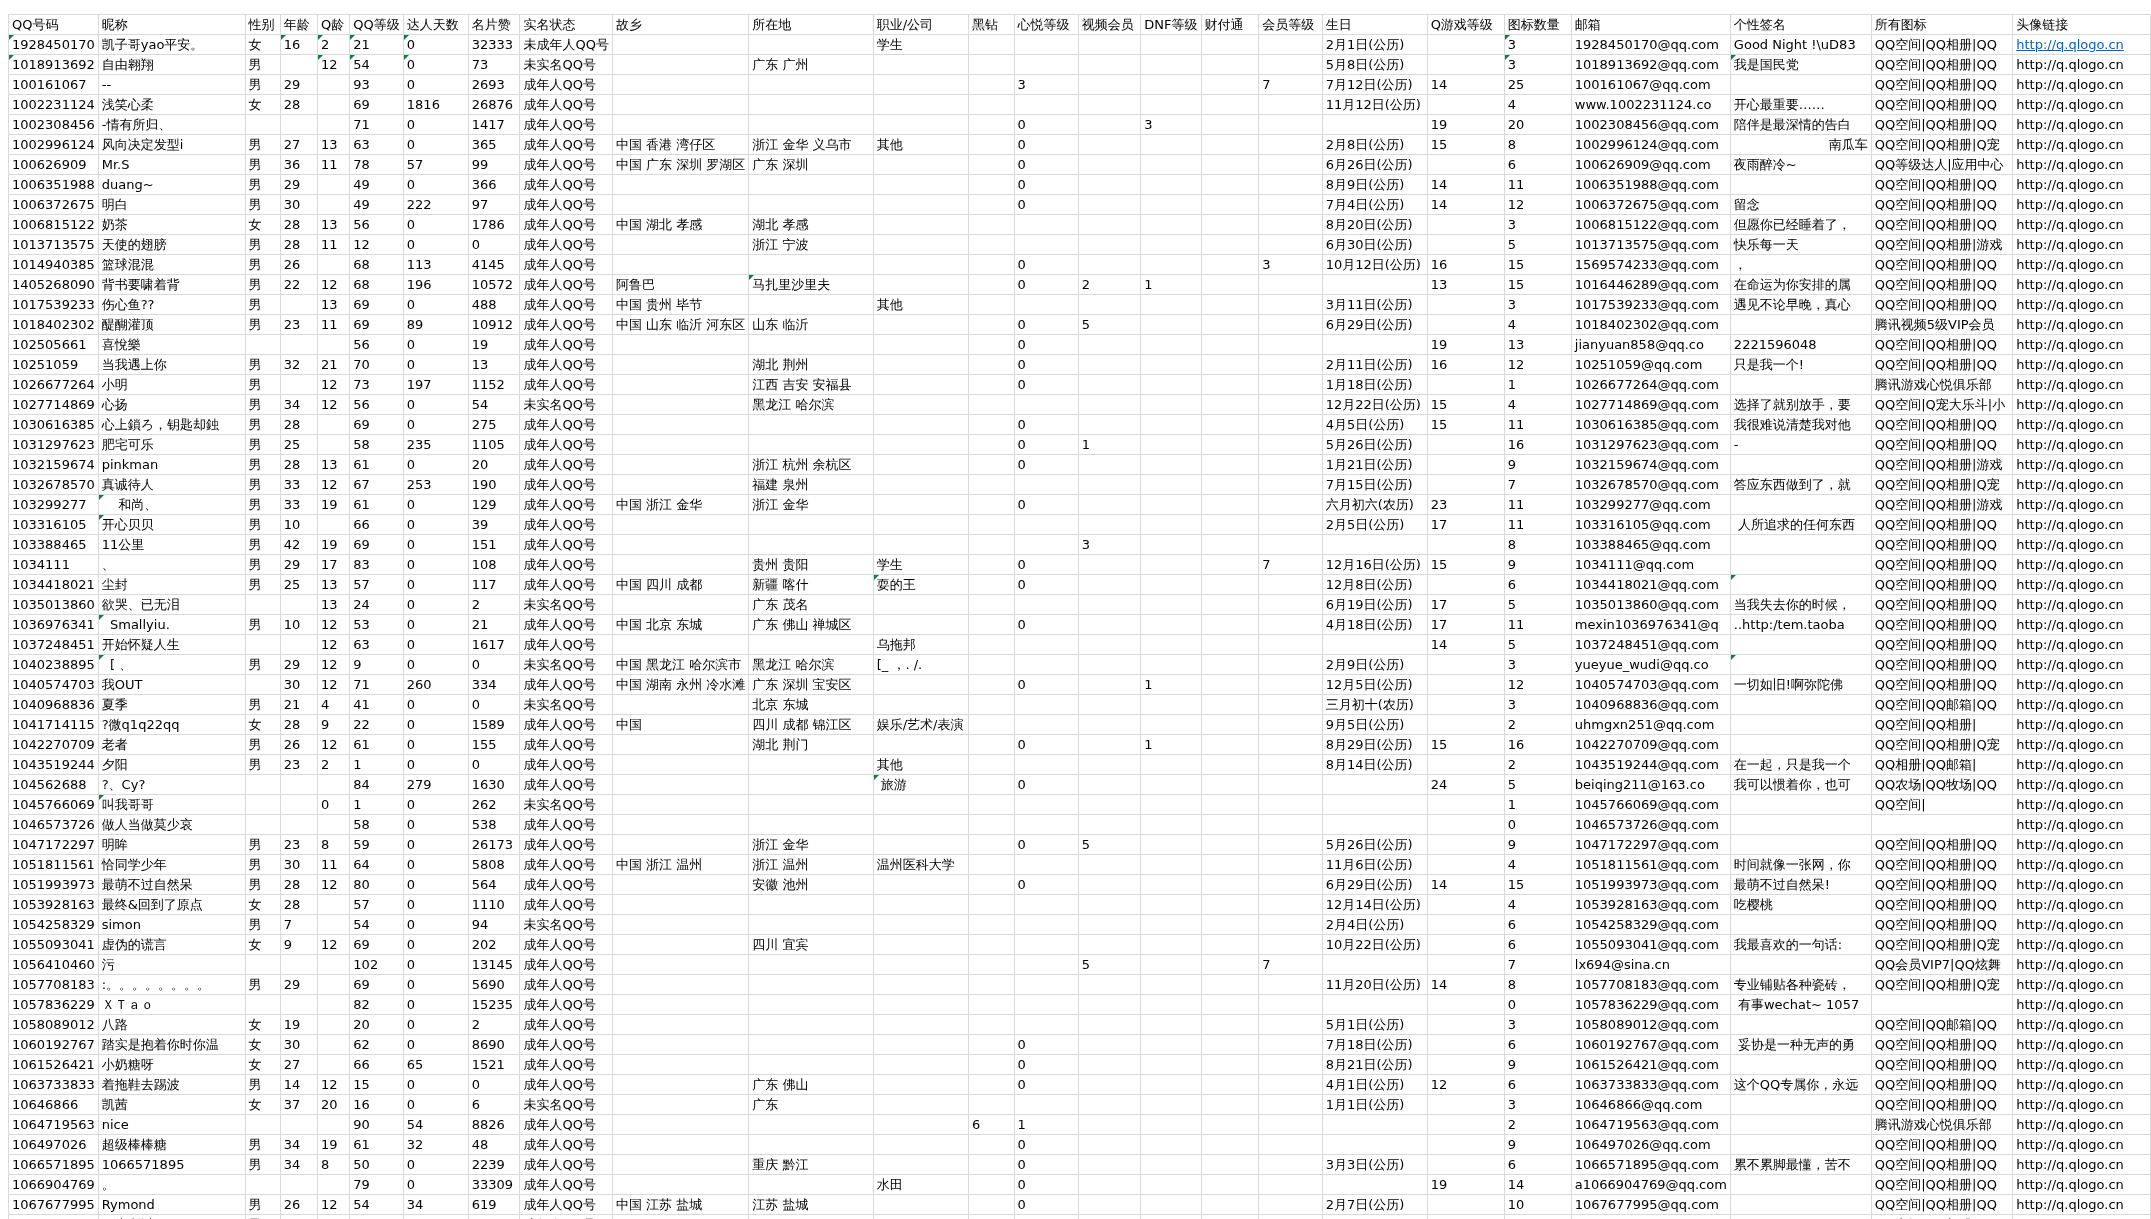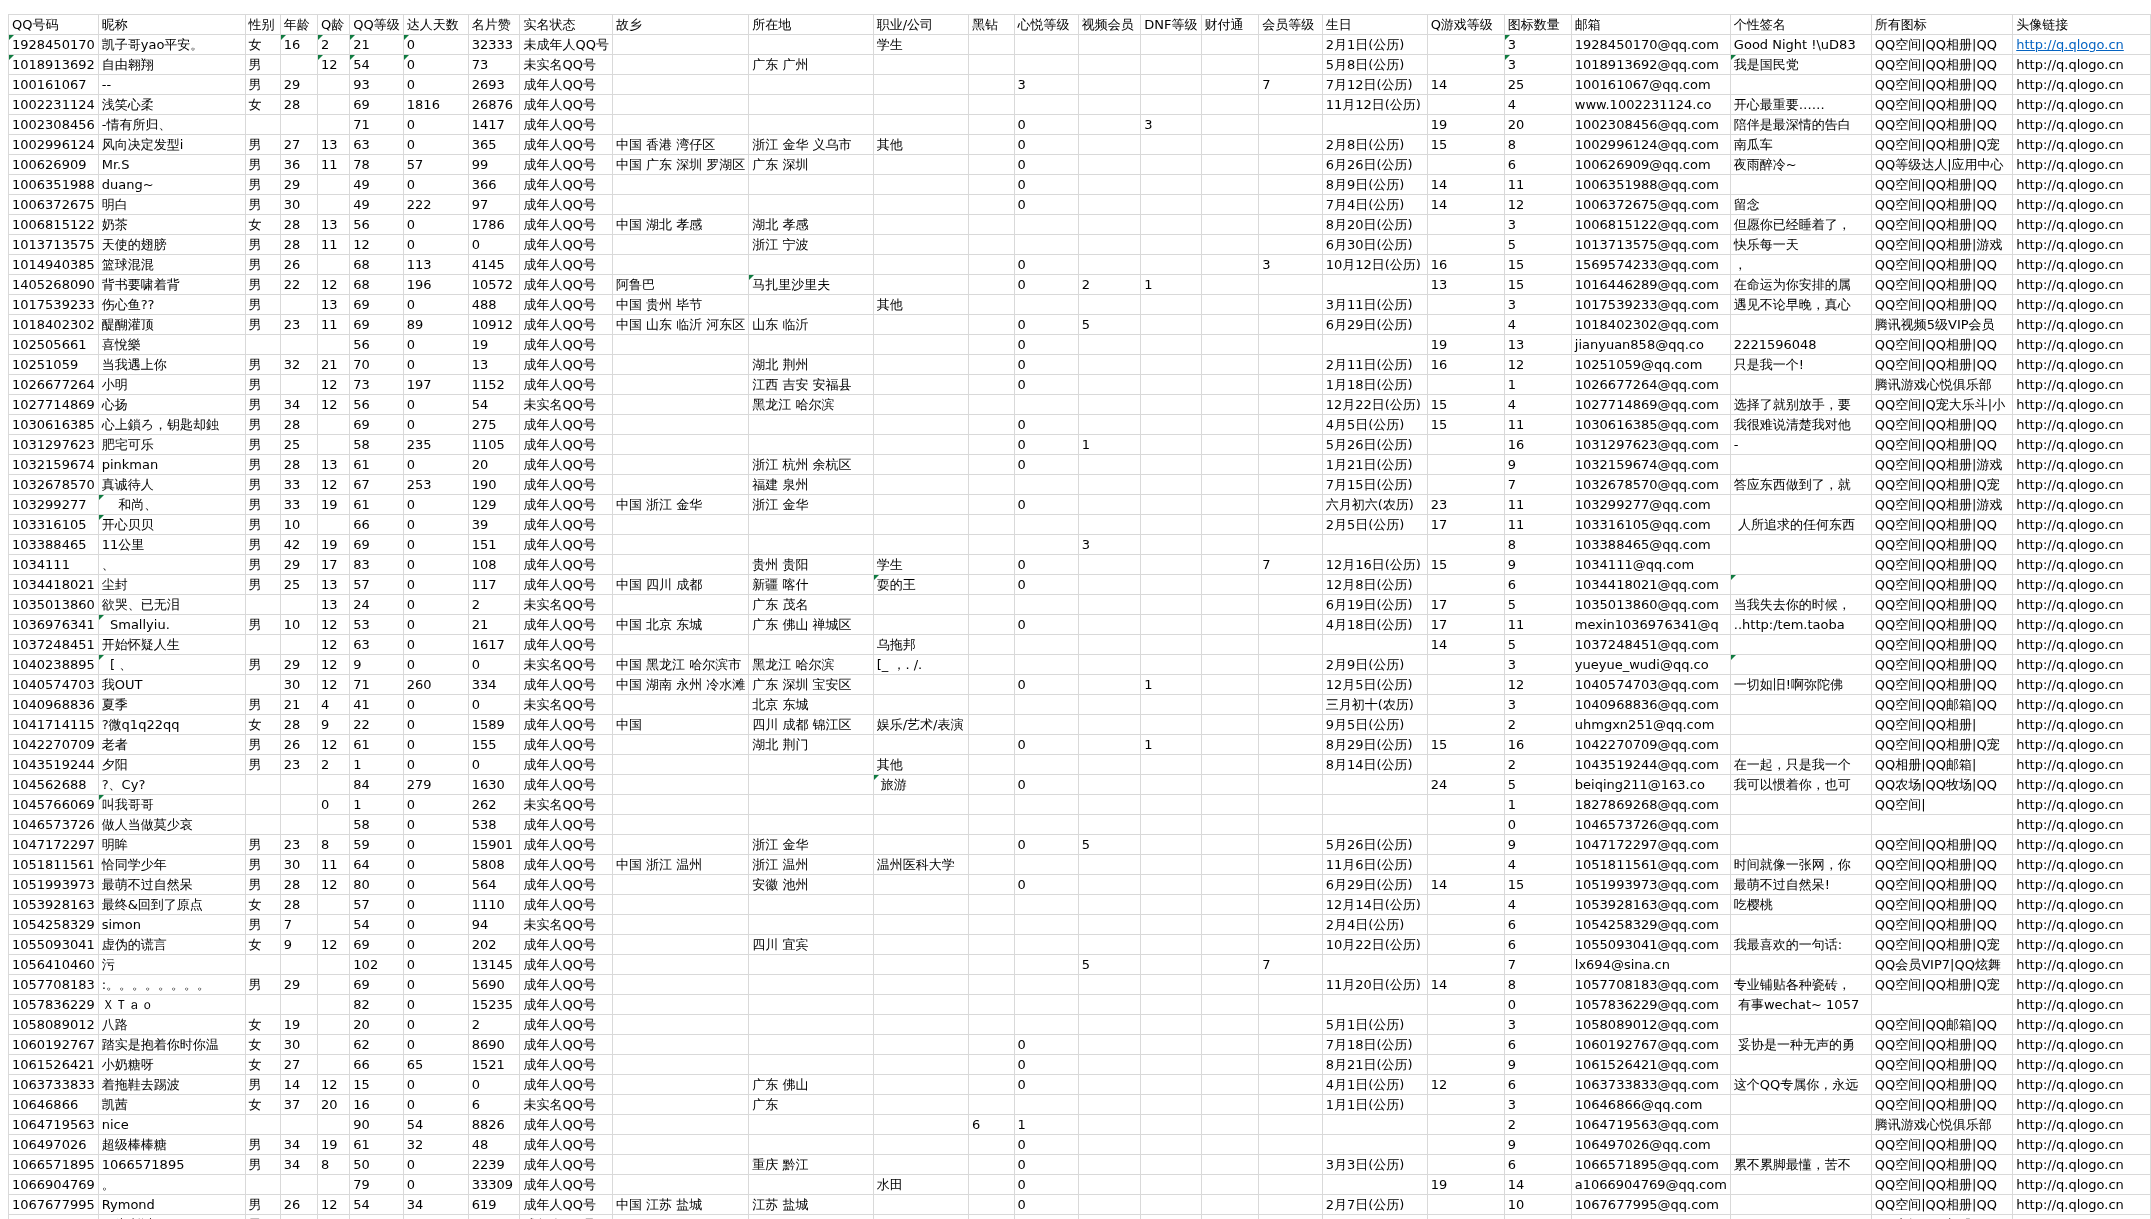--- a/index.html
+++ b/index.html
@@ -6,21 +6,21 @@
   body{font-family:"DejaVu Sans","Liberation Sans",sans-serif;font-size:13px;color:#000;}
   #sheet-wrap{position:absolute;top:14px;left:8px;}
   table{border-collapse:collapse;table-layout:fixed;}
   td,th{box-sizing:border-box;height:20px;padding:0 3px;border:1px solid #D9D9D9;
         font-weight:normal;text-align:left;vertical-align:middle;
         white-space:pre;overflow:hidden;position:relative;line-height:18px;}
   th{height:20px;}
   tr{height:20px;}
   td.gc::before{content:"";position:absolute;top:0;left:0;width:0;height:0;
         border-top:5px solid #107C41;border-right:5px solid transparent;}
-  td.ar{text-align:left;margin-left:32px;}
+  td.ar{text-align:right;margin-left:32px;}
   a.avlink{color:#0563C1;text-decoration:underline;}
 </style>
 </head>
 <body>
 
 <div id="sheet-wrap">
   <table>
     <colgroup>
         <col style="width: 77px;">
         <col style="width: 155px;">
@@ -1119,21 +1119,21 @@
           <td></td>
           <td></td>
           <td></td>
           <td></td>
           <td></td>
           <td></td>
           <td></td>
           <td></td>
           <td></td>
           <td>1</td>
-          <td>1827869268@qq.com</td>
+          <td>1045766069@qq.com</td>
           <td></td>
           <td>QQ空间|</td>
           <td>http://q.qlogo.cn</td>
         </tr>
         <tr>
           <td>1046573726</td>
           <td>做人当做莫少哀</td>
           <td></td>
           <td></td>
           <td></td>
@@ -1159,21 +1159,21 @@
           <td>http://q.qlogo.cn</td>
         </tr>
         <tr>
           <td>1047172297</td>
           <td>明眸</td>
           <td>男</td>
           <td>23</td>
           <td>8</td>
           <td>59</td>
           <td>0</td>
-          <td>15901</td>
+          <td>26173</td>
           <td>成年人QQ号</td>
           <td></td>
           <td>浙江 金华</td>
           <td></td>
           <td></td>
           <td>0</td>
           <td>5</td>
           <td></td>
           <td></td>
           <td></td>

